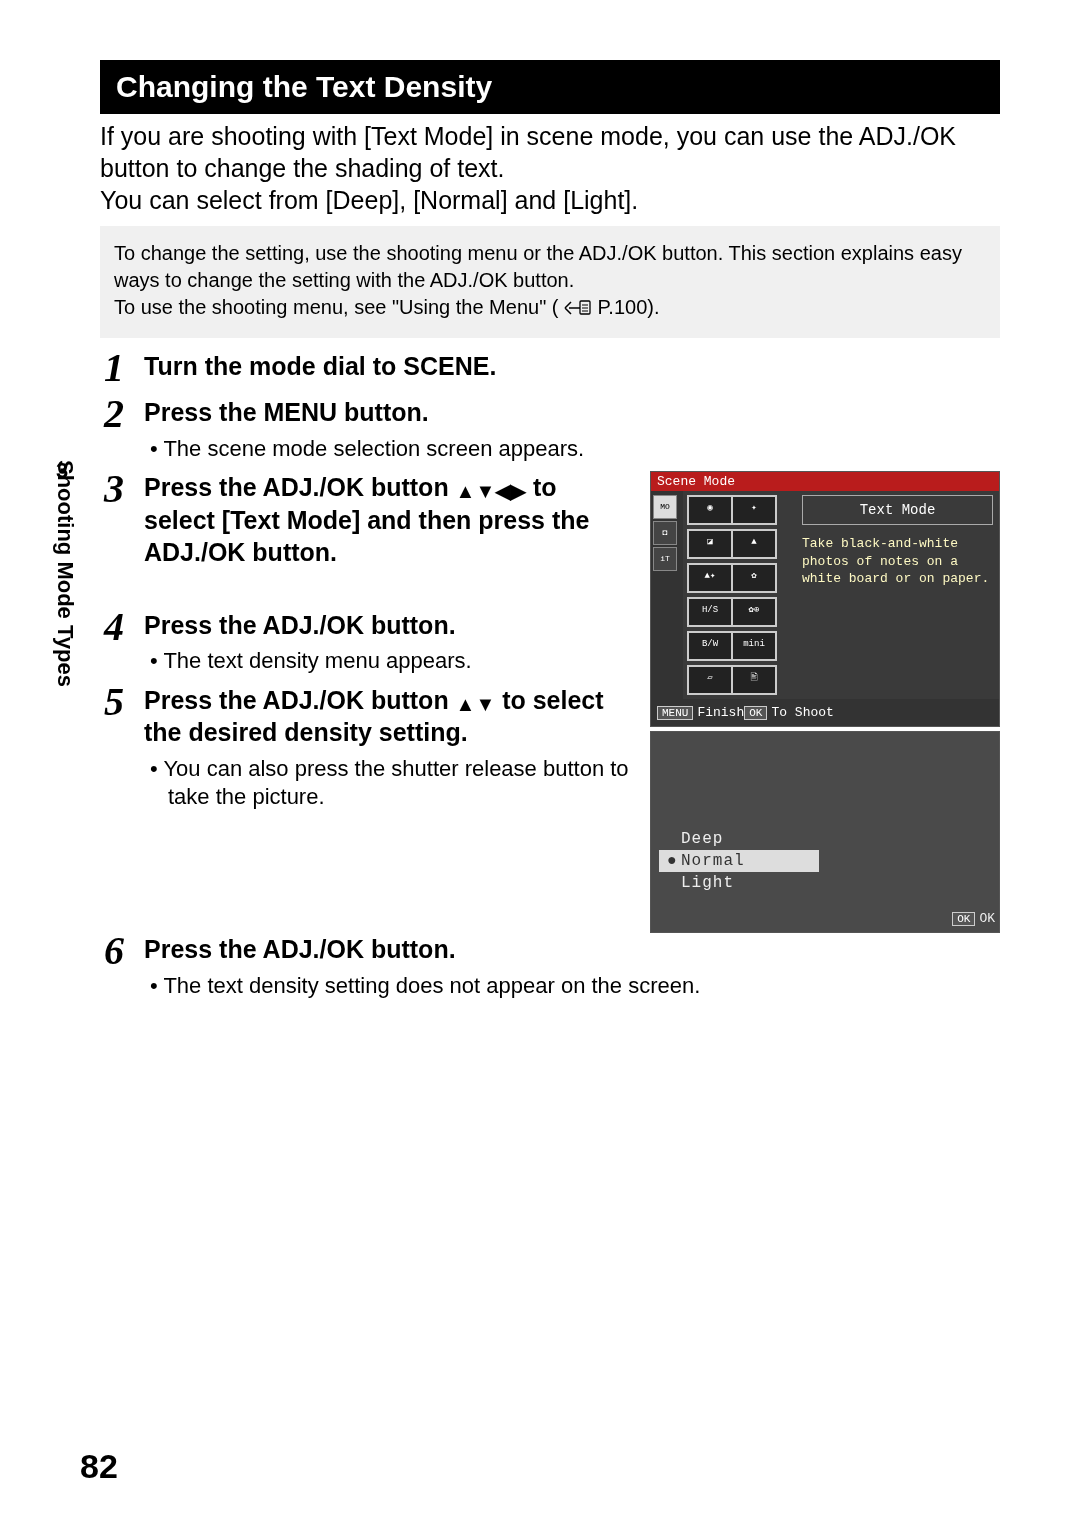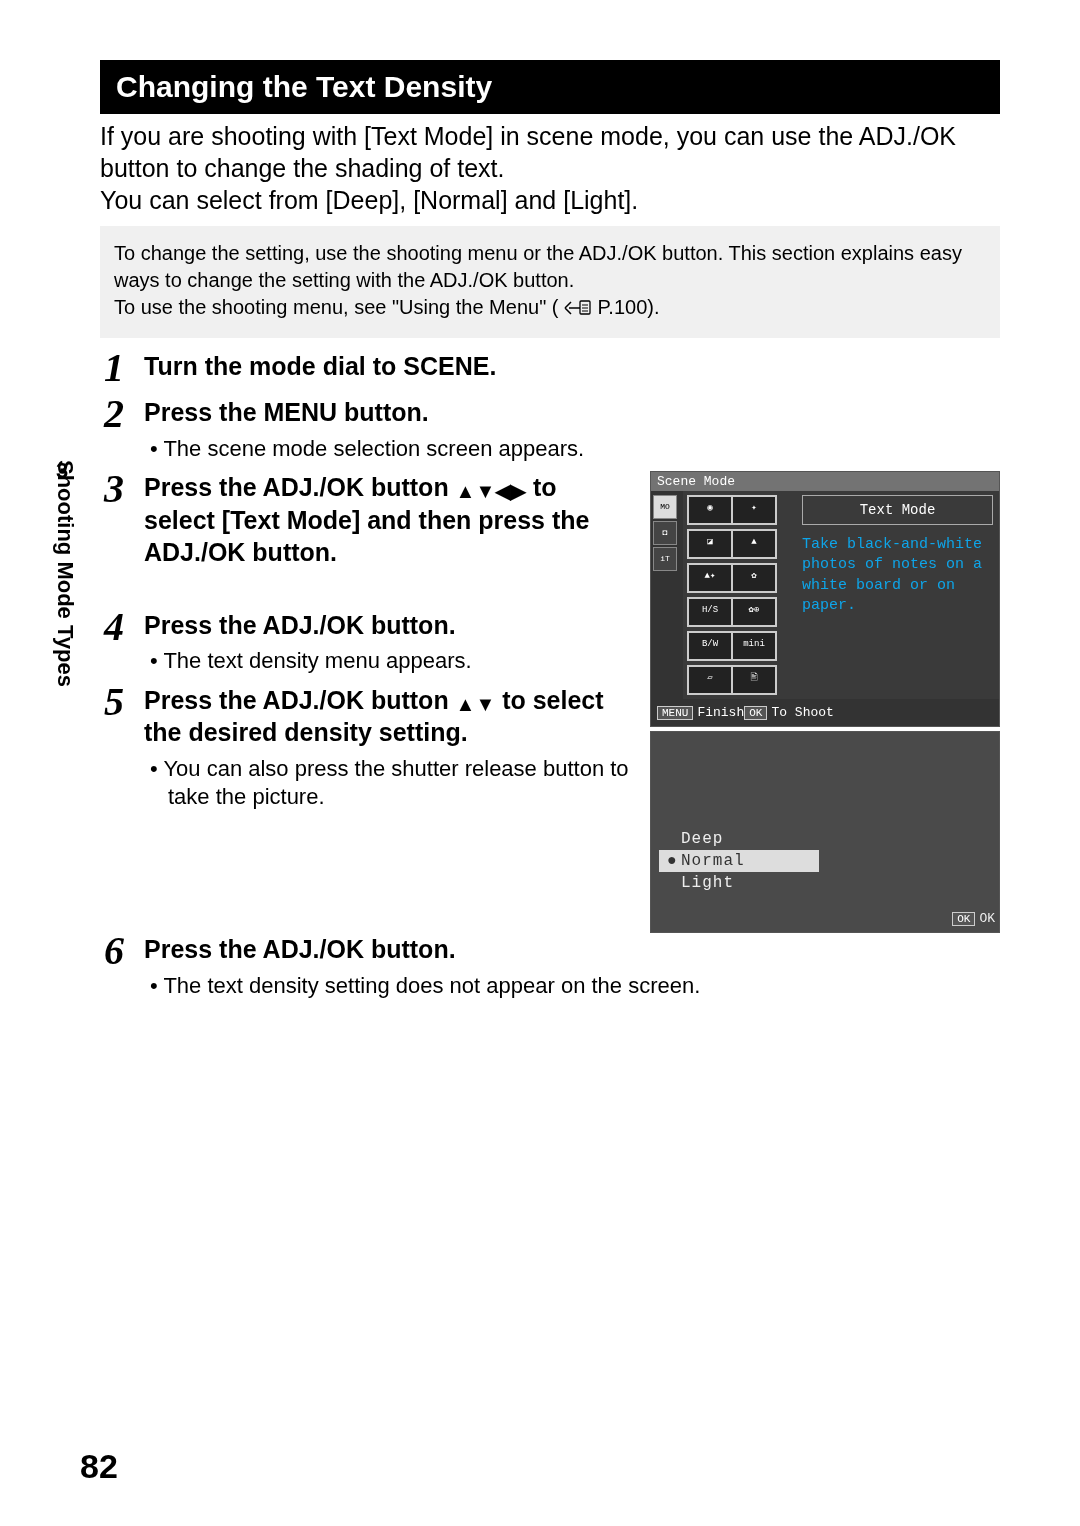--- a/index.html
+++ b/index.html
@@ -12,30 +12,30 @@
 .step{display:flex;align-items:flex-start;margin-bottom:8px}
 .num{font-family:"Brush Script MT","Segoe Script",cursive;font-weight:bold;font-size:40px;font-style:italic;width:40px;flex:none;line-height:1;margin-top:-2px}
 .body{flex:1}
 .h{font-weight:bold;font-size:25px;line-height:1.3}
 .sub{font-size:22px;margin:6px 0 0 24px;line-height:1.3}
 .sub::before{content:"• ";margin-left:-18px}
 .twocol{display:flex;gap:18px;align-items:flex-start}
 .col-l{flex:1}
 .col-r{flex:none;width:350px}
 .screen1{background:#3a3a3a;color:#fff;font-family:"Courier New",monospace;font-size:14px;border:1px solid #555}
-.s1-title{background:#737373;font-size:13px;padding:2px 6px}
+.s1-title{background:#b91c1c;font-size:13px;padding:2px 6px}
 .s1-body{display:flex}
 .s1-tabs{width:28px;background:#333;display:flex;flex-direction:column;gap:2px;padding:4px 2px}
 .tab{width:22px;height:22px;border:1px solid #888;background:#444;font-size:8px;text-align:center;line-height:22px}
 .tab.sel{background:#ddd;color:#000}
 .s1-grid{width:105px;padding:4px;display:grid;grid-template-columns:repeat(2,40px);gap:4px}
 .gcell{width:42px;height:26px;border:2px solid #ccc;background:#222;font-size:9px;text-align:center;line-height:22px;color:#fff}
 .s1-info{flex:1;padding:4px 6px}
 .s1-info-t{border:1px solid #aaa;text-align:center;font-size:14px;padding:6px 2px;margin-bottom:10px}
-.s1-info-d{font-size:15px;line-height:1.35;color:#0ea5e9}
+.s1-info-d{font-size:13px;line-height:1.35;color:#fef9c3}
 .s1-foot{display:flex;justify-content:flex-start;padding:6px;font-size:13px;background:#333}
 .btn{border:1px solid #ccc;padding:0 4px;font-size:11px;background:#555;color:#fff;margin-right:4px}
 .screen2{background:#4a4a4a;color:#eee;font-family:Liberation Mono, monospace;font-size:16px;border:1px solid #555;margin-top:4px;height:200px;position:relative}
 .s2-menu{position:absolute;left:8px;top:96px;width:160px}
 .s2-item{padding:2px 22px;font-size:16px;letter-spacing:1px}
 .s2-item.sel{background:#ddd;color:#333}
 .s2-dot{position:absolute;left:8px}
 .s2-foot{position:absolute;right:4px;bottom:6px;font-size:13px}
 .sidebar{position:absolute;left:52px;top:460px;writing-mode:vertical-rl;font-weight:bold;font-size:22px}
 .side-num{position:absolute;left:56px;top:458px;font-weight:bold;font-size:22px}

